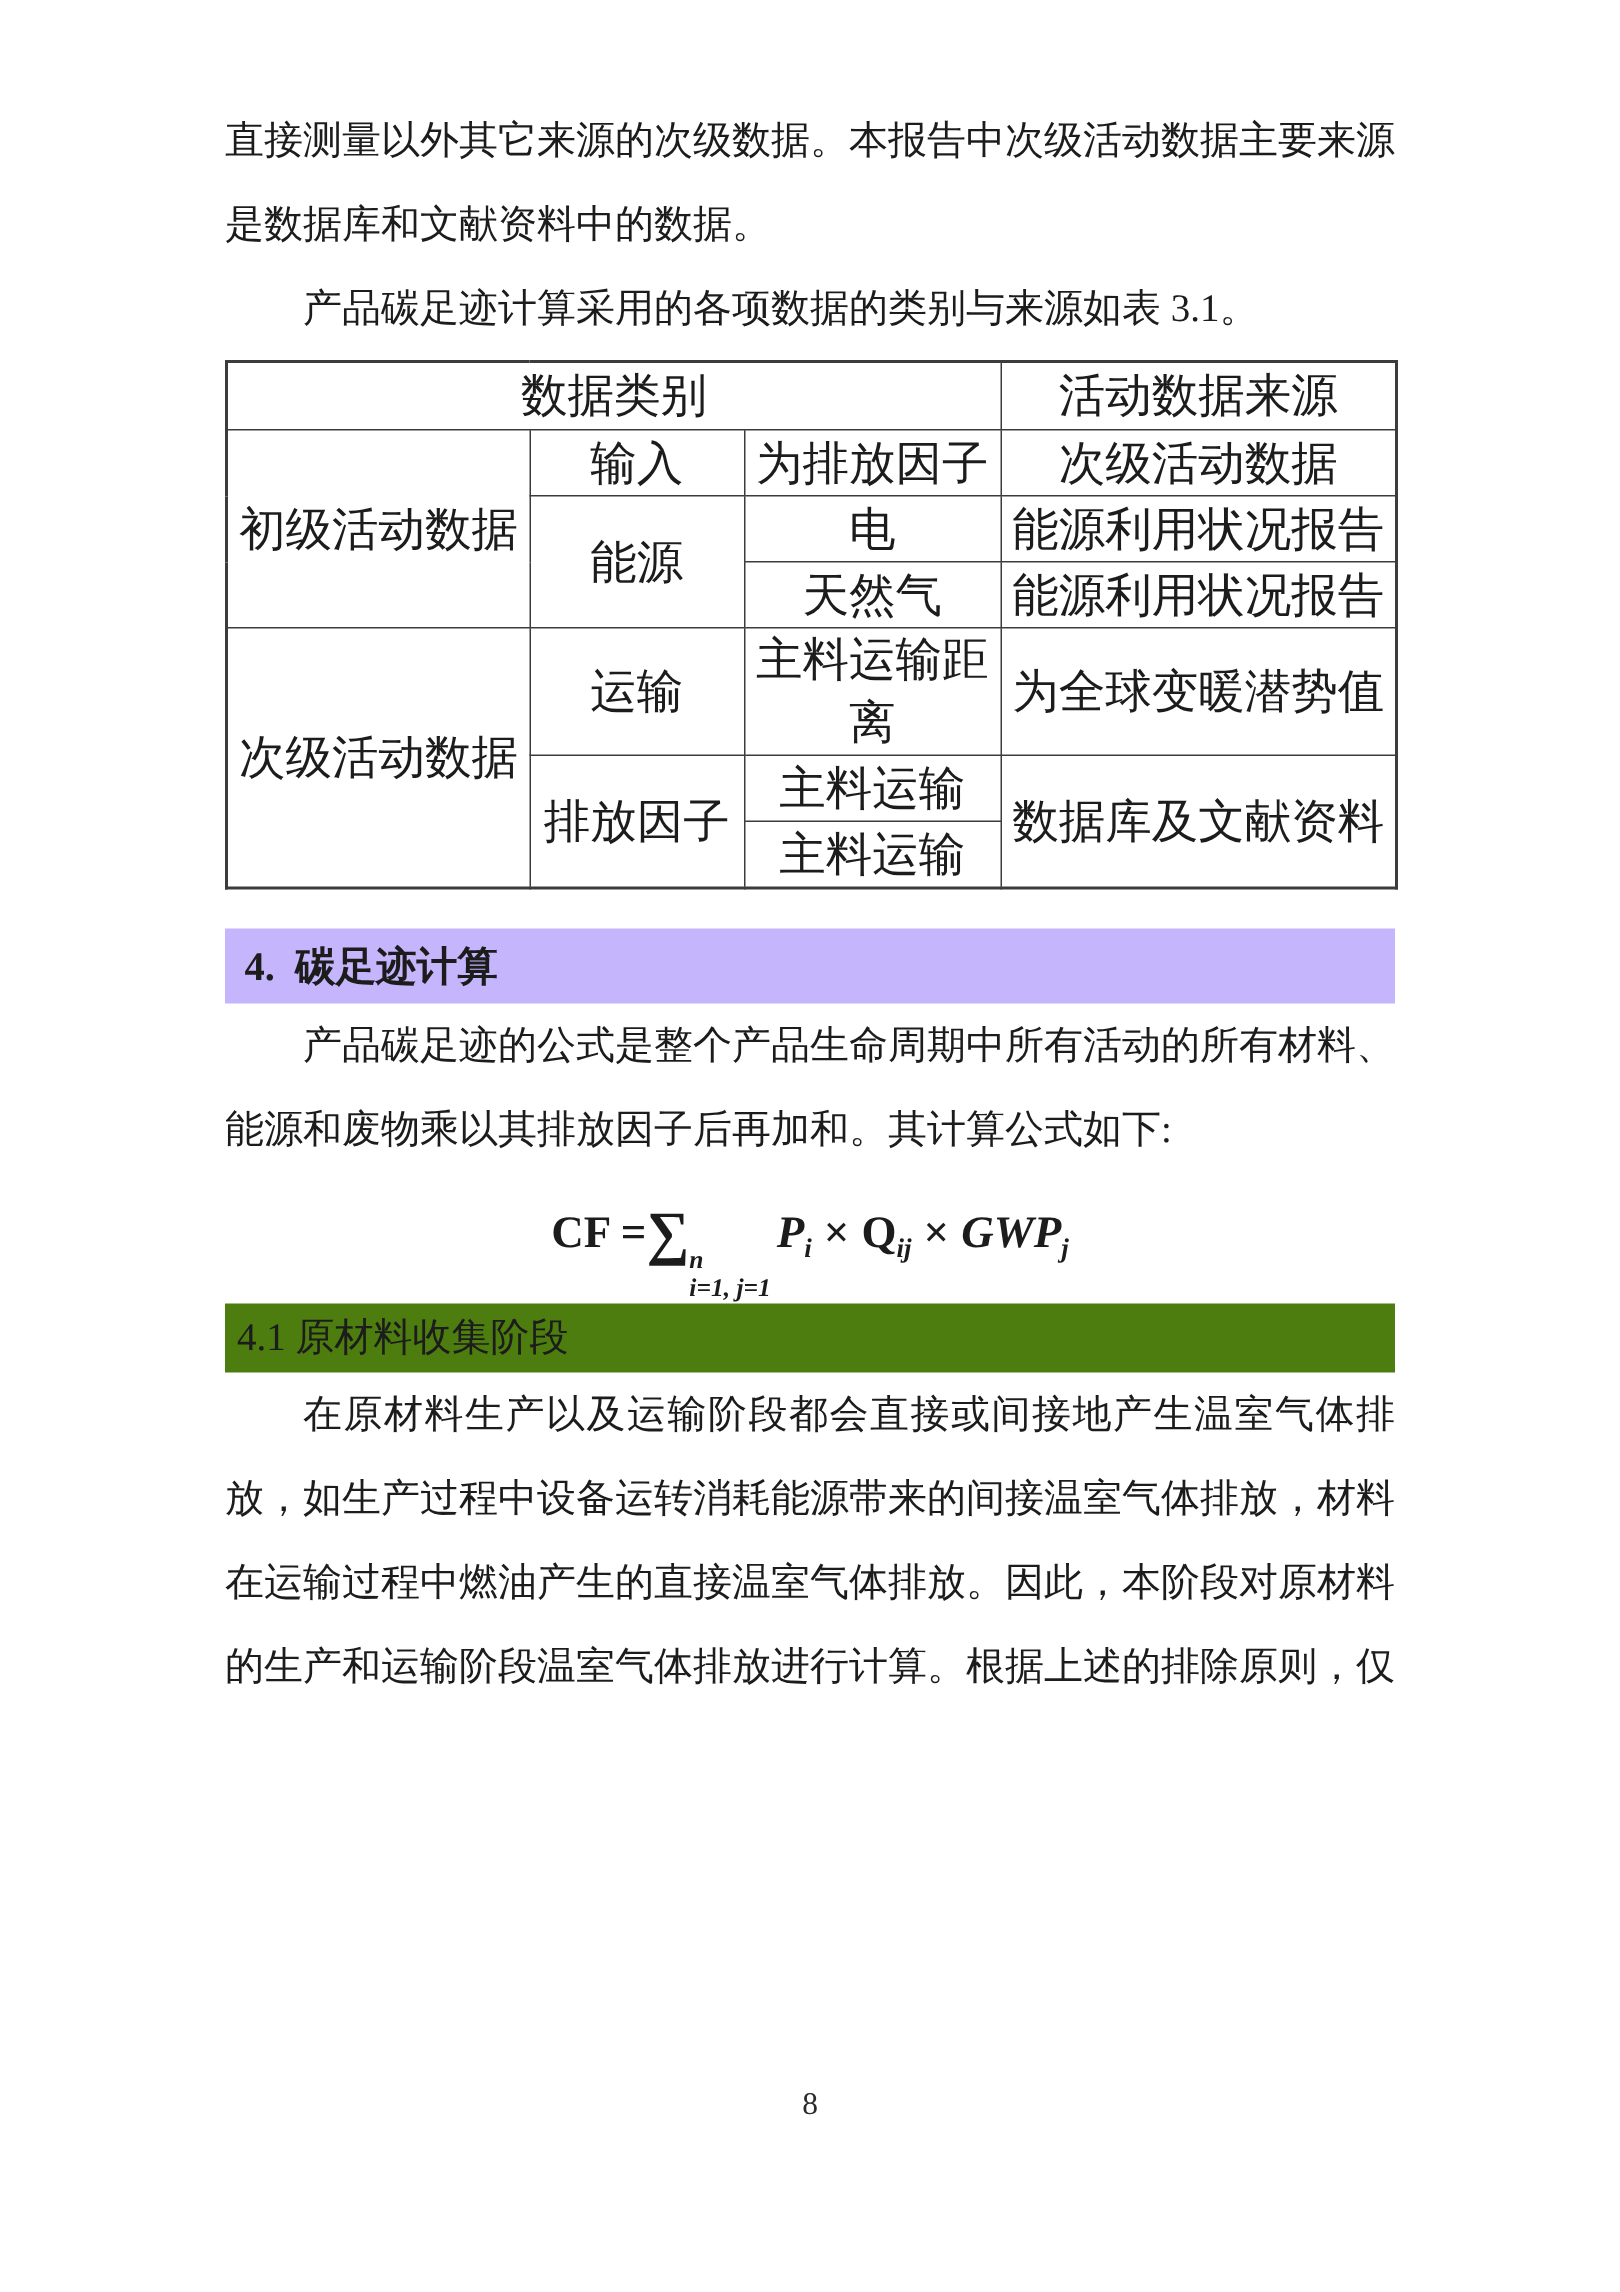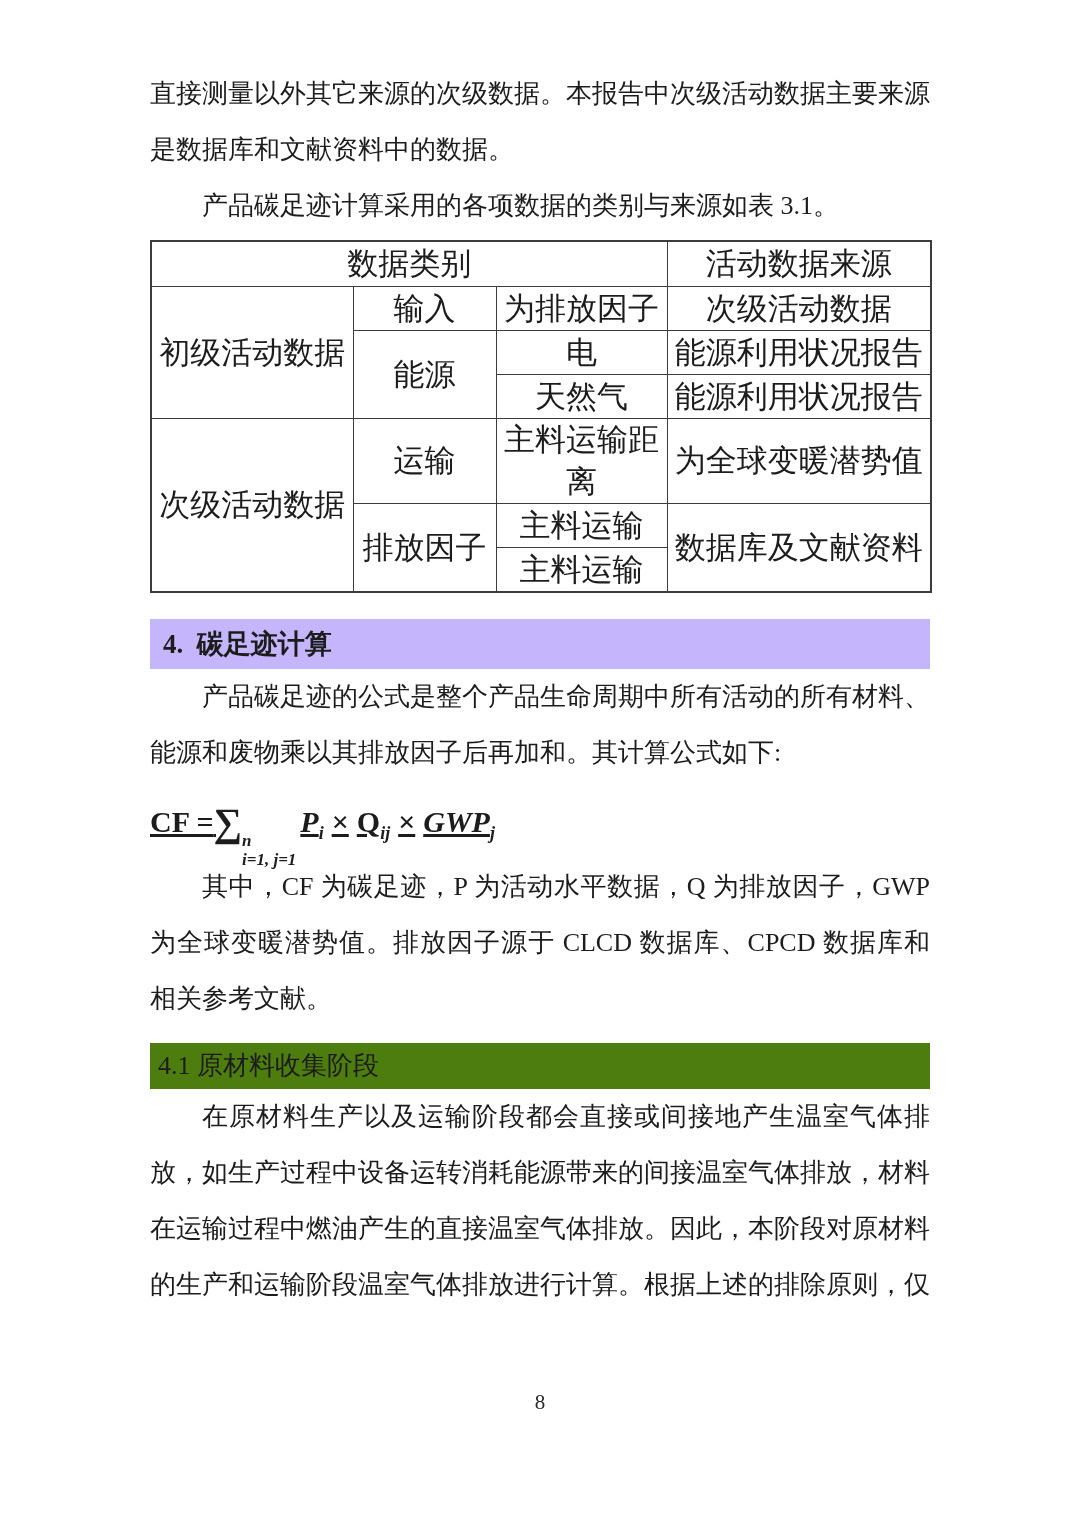--- a/index.html
+++ b/index.html
@@ -75,25 +75,24 @@
     font-weight: normal;
     padding-left: 8px;
     white-space: pre-wrap;
   }
   .after-heading { margin-top: 4px; }
   .after-subheading { margin-top: 10px; }
 
   .formula {
     margin-top: 10px;
     height: 62px;
-    text-align: left;
+    text-align: center;
     font-weight: bold;
     font-size: 30px;
     line-height: 62px;
-    text-decoration: underline;
   }
   .formula .sigma {
     font-size: 40px;
     vertical-align: -4px;
   }
   .formula .limits {
     display: inline-flex;
     flex-direction: column;
     align-items: flex-start;
     vertical-align: -14px;
@@ -179,21 +178,20 @@
 
   <p class="body-par indent after-heading">产品碳足迹的公式是整个产品生命周期中所有活动的所有材料、能源和废物乘以其排放因子后再加和。其计算公式如下:</p>
 
   <div class="formula">
     <span>CF =</span><span class="sigma">∑</span><span class="limits">
         <span>n</span>
         <span>i=1, j=1</span>
       </span><span class="var">P</span><sub>i</sub><span class="times">×</span><span>Q</span><sub>ij</sub><span class="times">×</span><span class="var">GWP</span><sub>j</sub>
   </div>
 
-  <p class="body-par indent" style="margin-top:6px;">其中，CF 为碳足迹，P 为活动水平数据，Q 为排放因子，GWP 为全球变暖潜势值。排放因子源于 CLCD 数据库、CPCD 数据库和相关参考文献。</p>
 
   <div class="subsec-heading">4.1 原材料收集阶段</div>
 
   <p class="body-par indent after-subheading">在原材料生产以及运输阶段都会直接或间接地产生温室气体排放，如生产过程中设备运转消耗能源带来的间接温室气体排放，材料在运输过程中燃油产生的直接温室气体排放。因此，本阶段对原材料的生产和运输阶段温室气体排放进行计算。根据上述的排除原则，仅</p>
 
 </div>
 
 <div class="page-number">8</div>
 
 </body></html>

